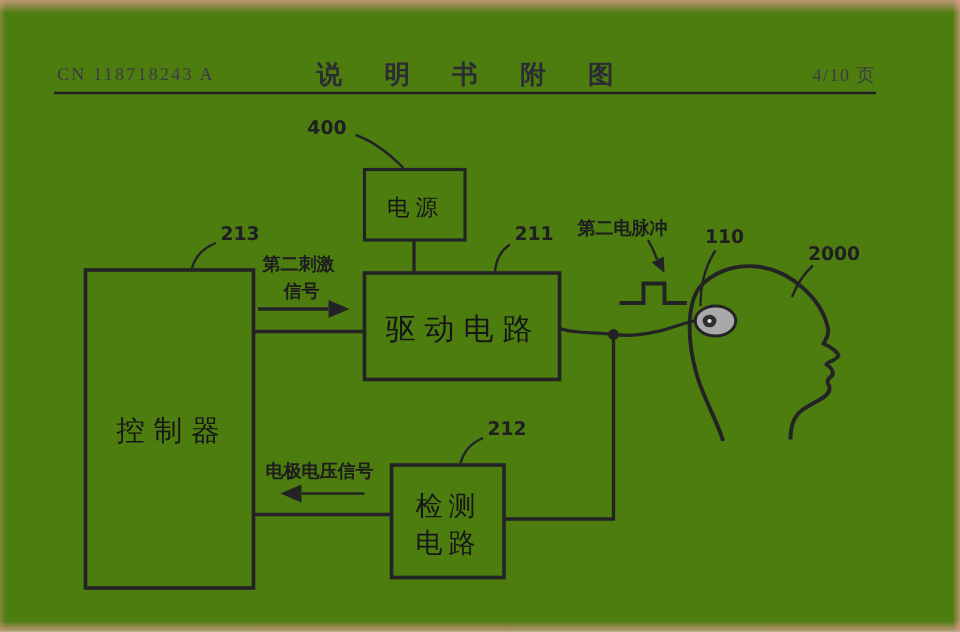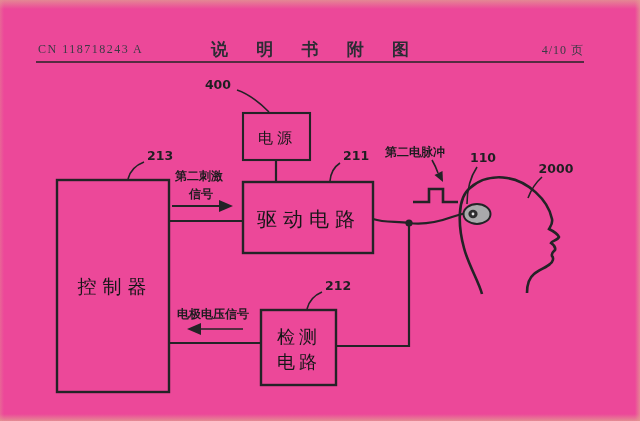--- a/index.html
+++ b/index.html
@@ -4,21 +4,21 @@
 <style>
   html, body {
     margin: 0;
     padding: 0;
     background: #e9eaee;
   }
   .page {
     position: relative;
     width: 640px;
     height: 421px;
-    background: #ec4899;
+    background: #4d7c0f;
     overflow: hidden;
     font-family: "DejaVu Sans", sans-serif;
   }
   
   .edge { position: absolute; pointer-events: none; }
   .edge-top    { left: 0; top: 0; width: 640px; height: 9px;
                  background: linear-gradient(to bottom, rgba(226,156,146,0.75), rgba(226,156,146,0)); }
   .edge-bottom { left: 0; bottom: 0; width: 640px; height: 7px;
                  background: linear-gradient(to top, rgba(226,156,146,0.8), rgba(226,156,146,0)); }
   .edge-right  { right: 0; top: 0; width: 5px; height: 421px;

